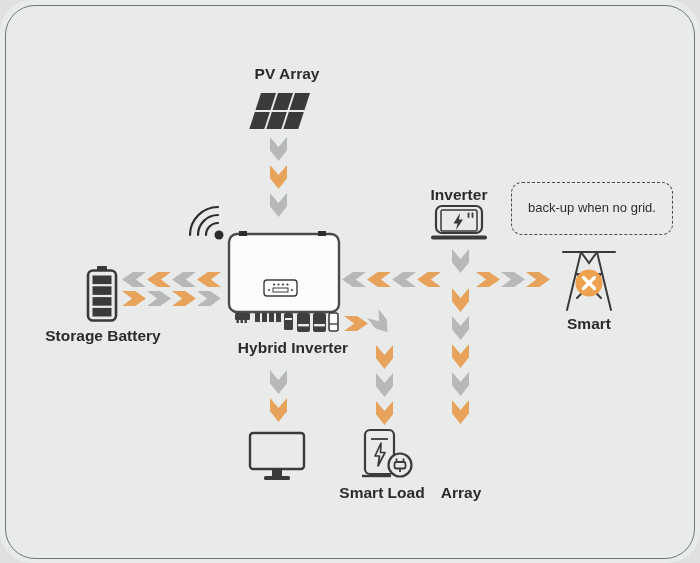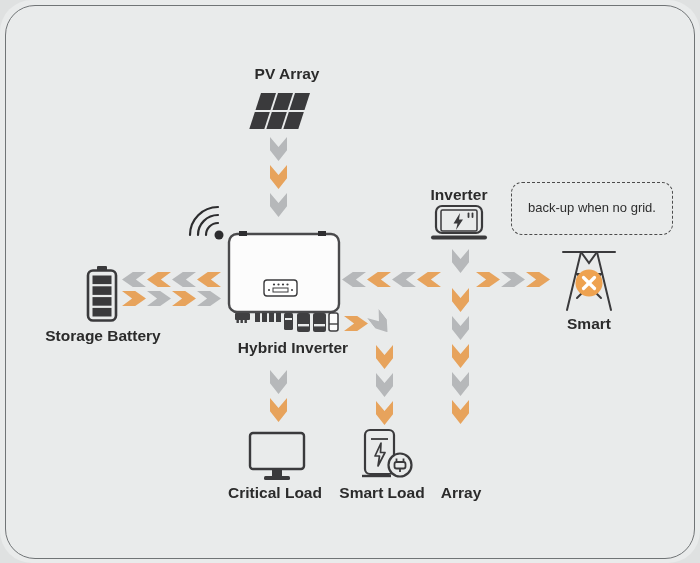--- a/index.html
+++ b/index.html
@@ -41,21 +41,20 @@
 <body>
 
 <div class="canvas">
   <div class="frame"></div>
 
   <div class="label" style="left:287px; top:65px;">PV Array</div>
   <div class="label" style="left:459px; top:186px;">Inverter</div>
   <div class="label" style="left:103px; top:327px;text-align:right;">Storage Battery</div>
   <div class="label" style="left:277px; top:339px;margin-left:16px;">Hybrid Inverter</div>
   <div class="label" style="left:589px; top:315px;">Smart</div>
-  <div class="label" style="left:275px; top:484px;">Critical Load</div>
   <div class="label" style="left:382px; top:484px;">Smart Load</div>
   <div class="label" style="left:461px; top:484px;">Array</div>
 
   <div class="note-box">
     <span>back-up when no grid.</span>
   </div>
 
   <div class="abs" style="left:248px; top:92px;">
     <svg width="66" height="42" viewBox="0 0 66 42">
       <g transform="translate(13,1) skewX(-18)" fill="#3a3a3c">

